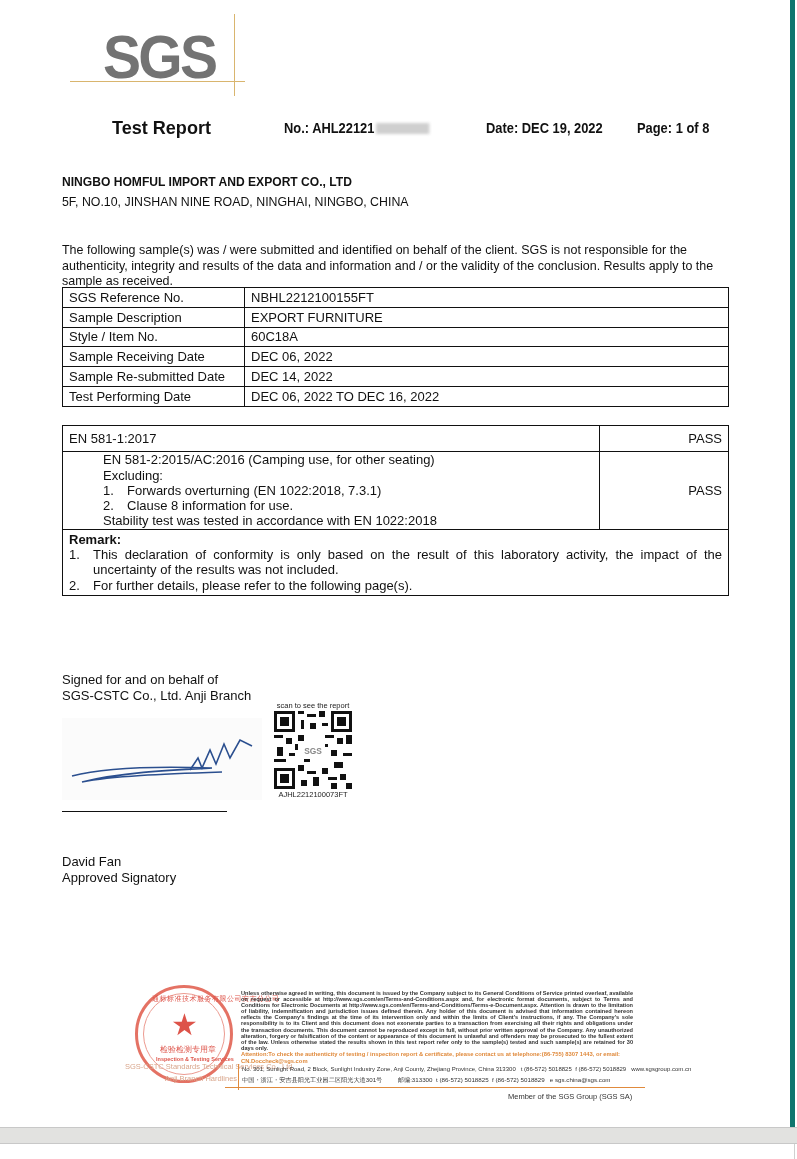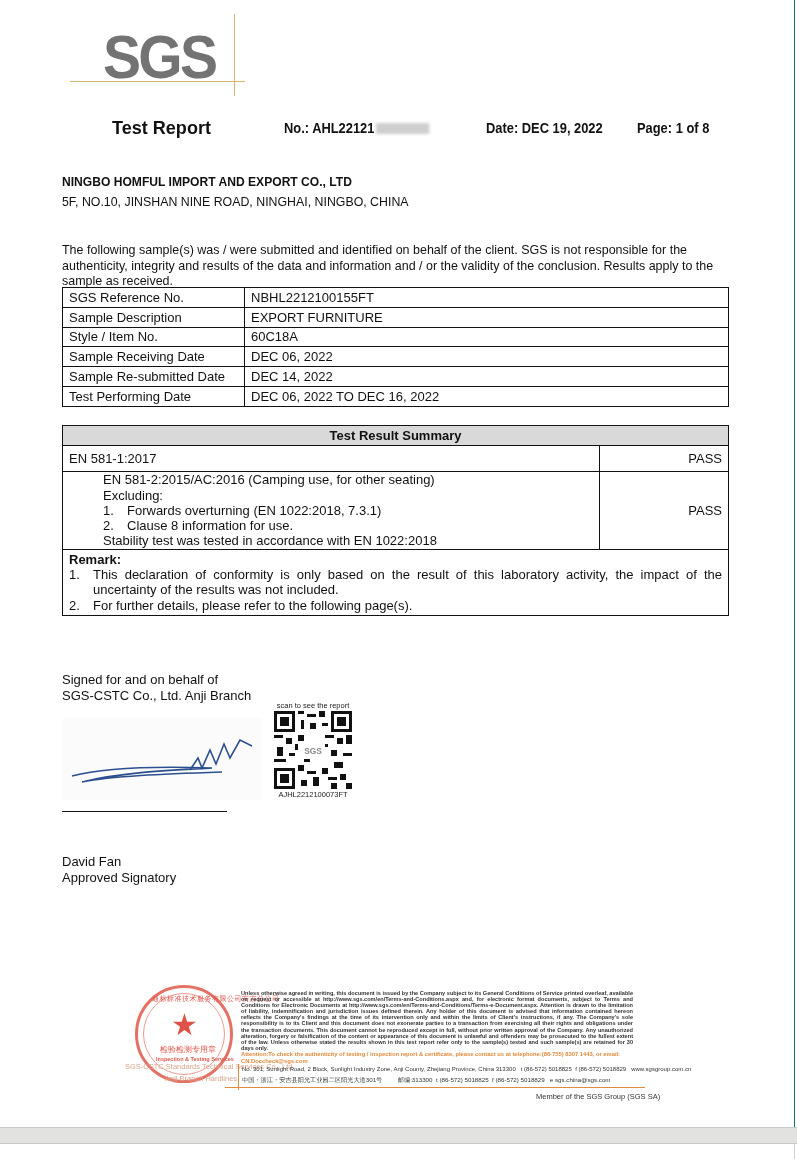--- a/index.html
+++ b/index.html
@@ -1,18 +1,18 @@
 <!DOCTYPE html>
 <html><head>
 <meta charset="utf-8">
 <style>
   * { box-sizing: border-box; margin: 0; padding: 0; }
   html, body { width: 797px; height: 1159px; background: #ffffff; overflow: hidden; }
   body { font-family: "Liberation Sans", sans-serif; color: #111; position: relative; }
-  .page { position: absolute; left: 0; top: 0; width: 795px; height: 1127px; background: #fff; border-right: 1px solid #0f766e; }
+  .page { position: absolute; left: 0; top: 0; width: 795px; height: 1127px; background: #fff; border-right: 5px solid #0f766e; }
   .page-gap { position: absolute; left: 0; top: 1127px; width: 797px; height: 17px; background: #e2e2e0; border-top: 1px solid #c8c8c8; border-bottom: 1px solid #c8c8c8; }
   .page2 { position: absolute; left: 0; top: 1144px; width: 795px; height: 15px; background: #fff; border-right: 1px solid #d0d0d0; }
 
   .logo { position: absolute; left: 70px; top: 14px; width: 180px; height: 82px; }
   .logo-text { position: absolute; left: 33px; top: 10px; font-family: "Liberation Sans", sans-serif; font-weight: bold; font-size: 62px; color: #737373; letter-spacing: -3px; transform: scaleX(0.92); transform-origin: left; line-height: 66px; }
   .logo-hline { position: absolute; left: 0; top: 67px; width: 175px; height: 1px; background: #d9b56e; }
   .logo-vline { position: absolute; left: 164px; top: 0; width: 1px; height: 82px; background: #d9b56e; }
 
   .hdr-title { position: absolute; left: 112px; top: 117px; font-size: 19px; font-weight: bold; transform: scaleX(0.95); transform-origin: left; }
   .hdr-no { position: absolute; left: 284px; top: 120px; font-size: 14px; font-weight: bold; transform: scaleX(0.92); transform-origin: left; }
@@ -65,21 +65,21 @@
   .stamp-arc { position: absolute; left: 14px; top: 6px; font-size: 7px; color: #d8362a; white-space: nowrap; letter-spacing: 0.5px; }
   .co-name { position: absolute; left: 125px; top: 1062px; font-size: 7.5px; color: #d9a68c; white-space: nowrap; }
   .co-branch { position: absolute; left: 125px; top: 1074px; font-size: 7.5px; color: #d9a68c; white-space: nowrap; margin-left: 40px; }
 
   .legal { position: absolute; left: 241px; top: 990px; width: 392px; font-size: 5.6px; line-height: 6.1px; font-weight: bold; color: #333; text-align: justify; }
   .attention { position: absolute; left: 241px; top: 1051px; width: 392px; font-size: 5.8px; line-height: 6.6px; font-weight: bold; color: #e08a3c; }
   .addr-rule { position: absolute; left: 238px; top: 1064px; width: 1px; height: 26px; background: #e08a3c; }
   .addr-line1 { position: absolute; left: 242px; top: 1066px; font-size: 6px; color: #333; white-space: nowrap; }
   .addr-line2 { position: absolute; left: 242px; top: 1076px; font-size: 6.2px; color: #333; white-space: nowrap; }
   .addr-hrule { position: absolute; left: 225px; top: 1087px; width: 420px; height: 1px; background: #e08a3c; }
-  .member { position: absolute; left: 536px; top: 1092px; font-size: 7.5px; color: #333; white-space: nowrap; }
+  .member { position: absolute; left: 508px; top: 1092px; font-size: 7.5px; color: #333; white-space: nowrap; }
   .addr-seg { display: inline-block; }
 </style>
 </head>
 <body>
 
 <div class="page">
 
   <div class="logo">
     <div class="logo-text">SGS</div>
     <div class="logo-hline"></div>
@@ -123,23 +123,20 @@
         </tr>
       <tr>
           <td class="lbl">Test Performing Date</td>
           <td>DEC 06, 2022 TO DEC 16, 2022</td>
         </tr>
     </tbody>
   </table>
 
   <table class="sum-table">
     <tbody>
-      <tr>
-        <td class="sum-title" colspan="2">Test Result Summary</td>
-      </tr>
       <tr class="row1">
         <td>EN 581-1:2017</td>
         <td class="result">PASS</td>
       </tr>
       <tr class="row2">
         <td>
           <div>EN 581-2:2015/AC:2016 (Camping use, for other seating)</div>
           <div>Excluding:</div>
           <div class="lst">
               <span class="n">1.</span>

